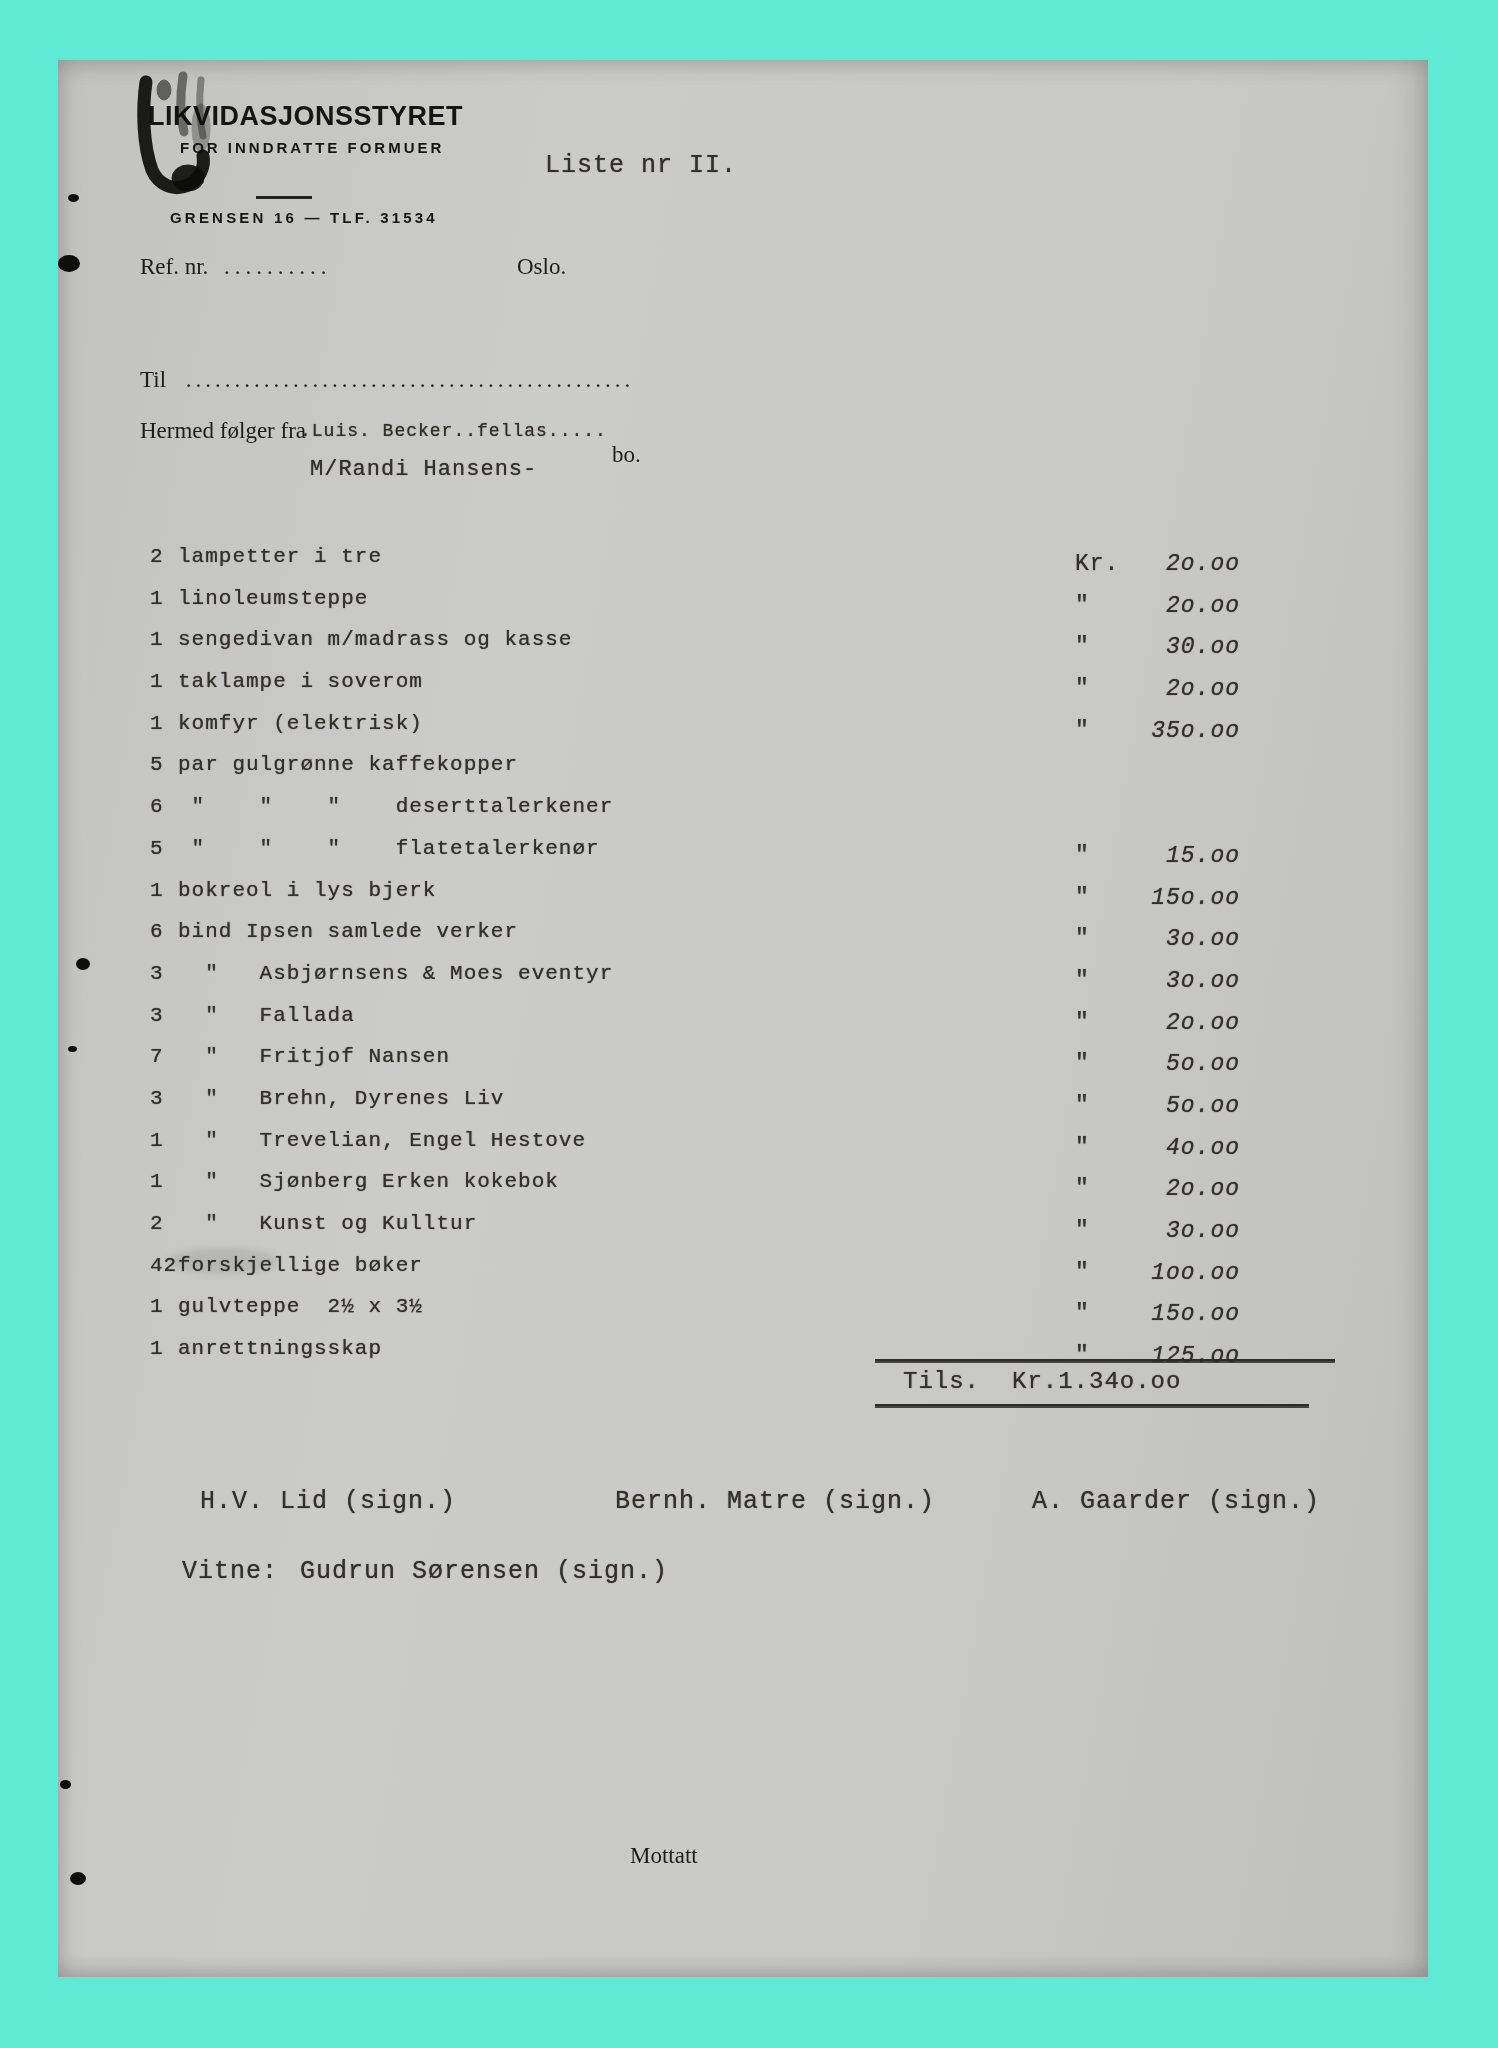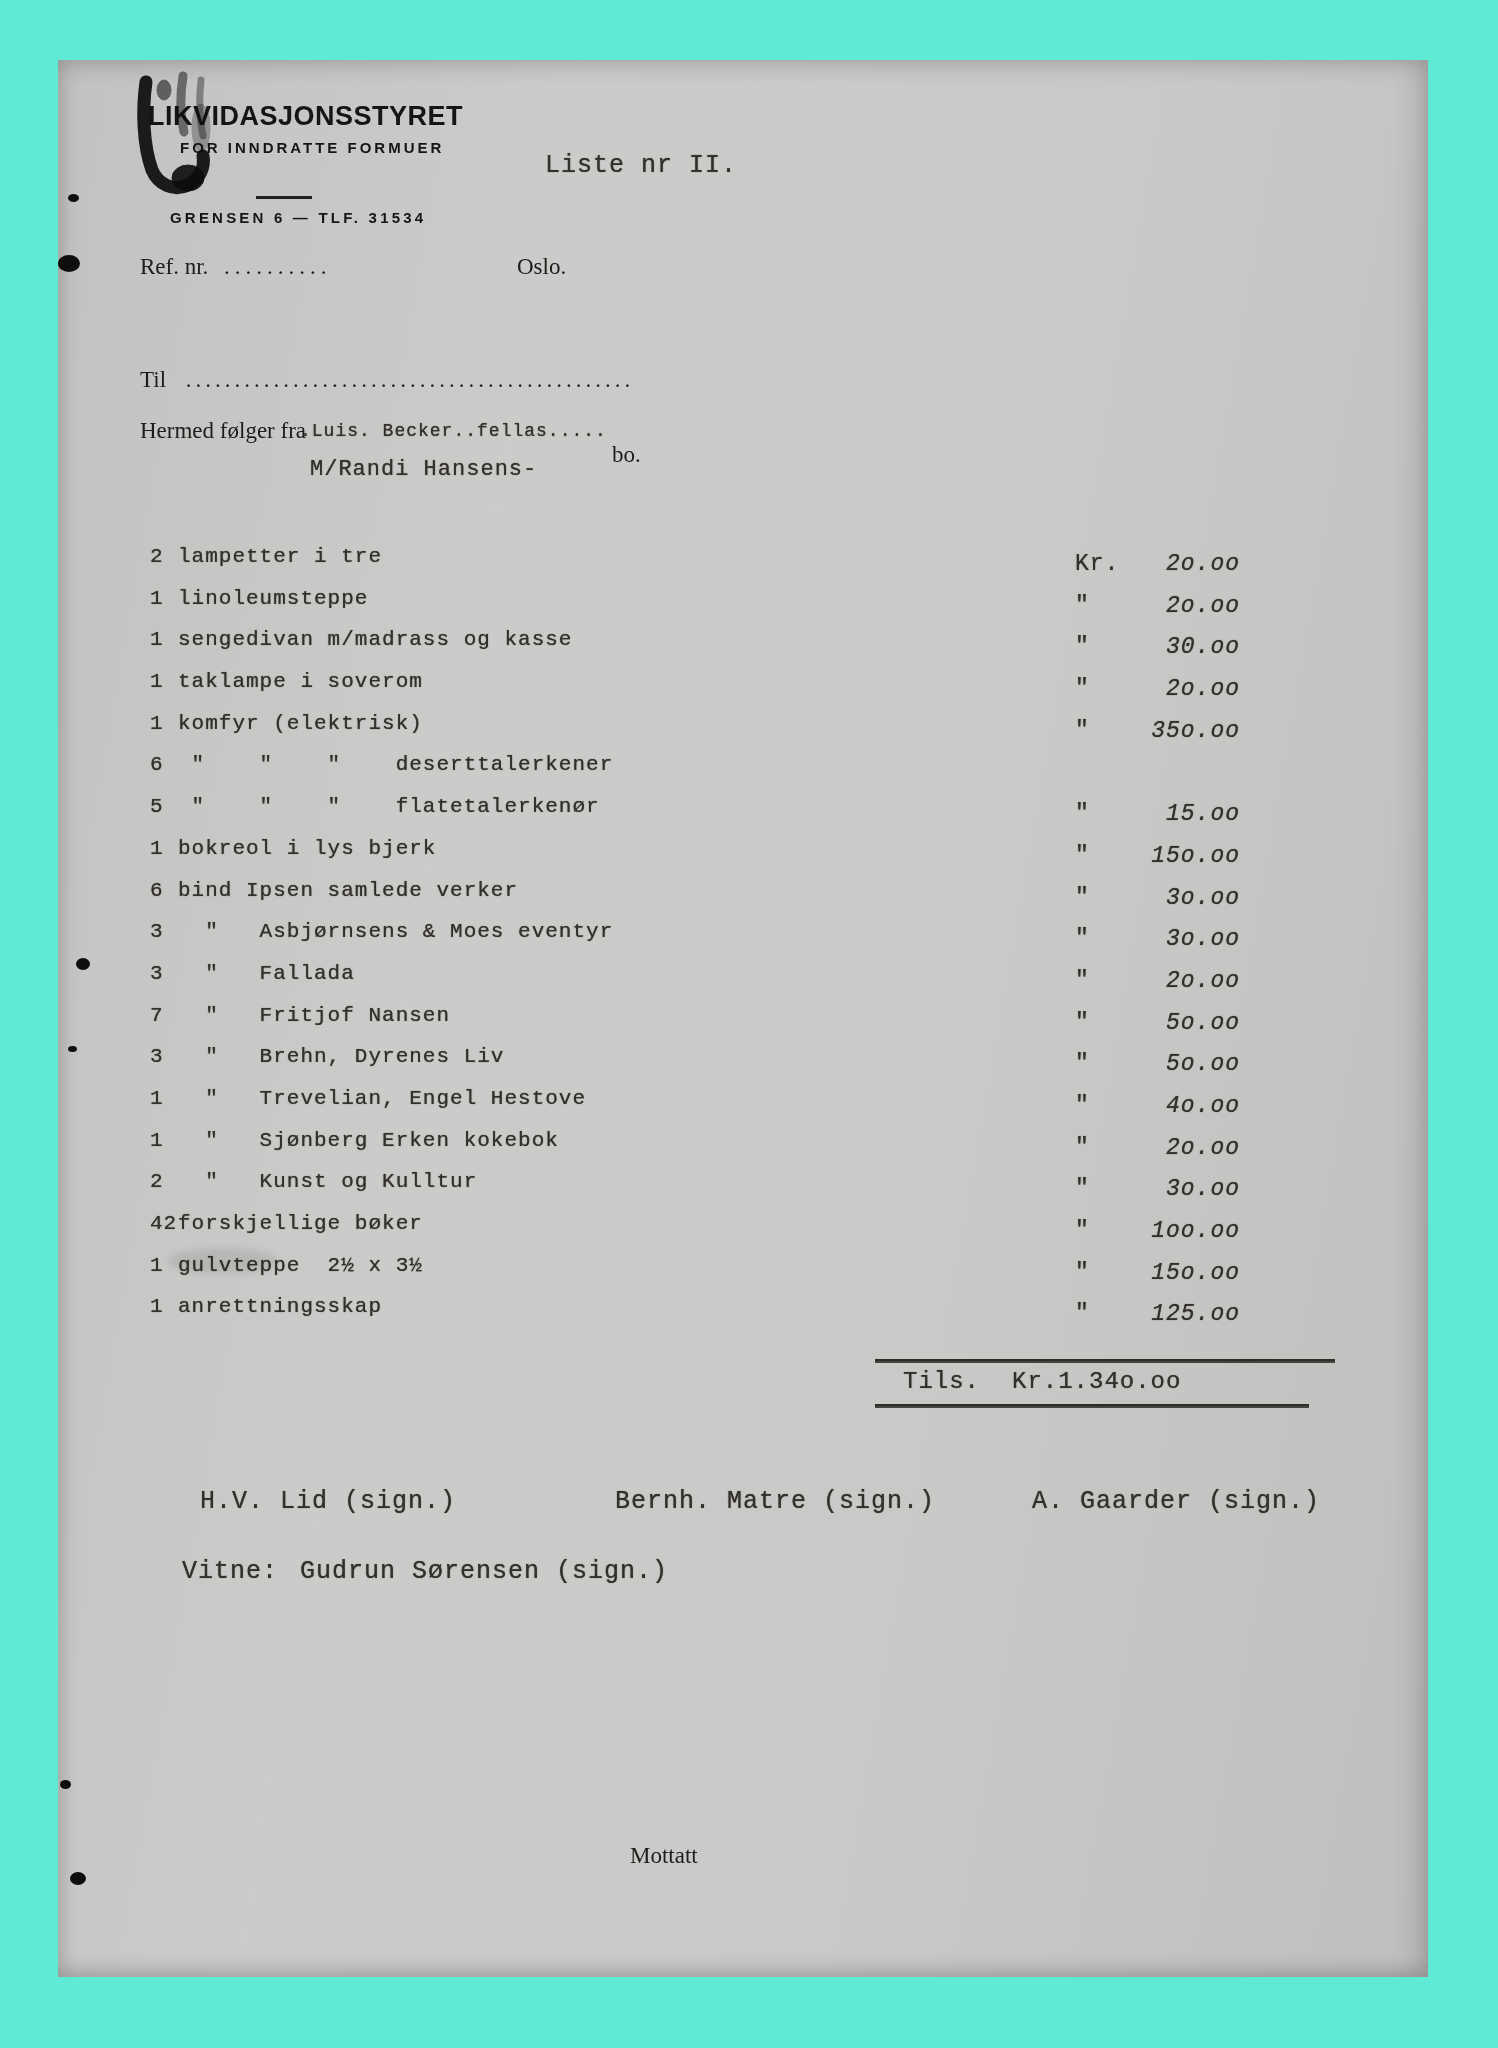--- a/index.html
+++ b/index.html
@@ -31,21 +31,21 @@
 </head>
 <body>
 
 <div class="page">
 
   <div class="paper"></div>
 
   <div class="abs sans" style="left:148px;top:101px;font-size:27px;letter-spacing:.5px;">LIKVIDASJONSSTYRET</div>
   <div class="abs sans" style="left:180px;top:139px;font-size:15px;letter-spacing:3px;">FOR INNDRATTE FORMUER</div>
   <div class="abs divider" style="left:256px;top:196px;width:56px;height:3px;"></div>
-  <div class="abs sans" style="left:170px;top:209px;font-size:15px;letter-spacing:3.2px;">GRENSEN 6  —  TLF. 31534</div>
+  <div class="abs sans" style="left:170px;top:209px;font-size:15px;letter-spacing:3.2px;">GRENSEN 16  —  TLF. 31534</div>
 
   <div class="abs mono" style="left:545px;top:151px;font-size:25px;">Liste nr II.</div>
 
   <div class="abs serif" style="left:140px;top:254px;font-size:23px;">
     <span>Ref. nr.</span>
     <span class="dots" style="margin-left:10px;">..........</span>
   </div>
   <div class="abs serif" style="left:517px;top:254px;font-size:23px;">Oslo.</div>
 
   <div class="abs serif" style="left:140px;top:338px;font-size:23px;margin-top:29px;">
@@ -67,20 +67,22 @@
 
     <div class="item-row"><span class="qty mono">1</span><span class="desc mono">sengedivan m/madrass og kasse</span><span class="cur mono">"</span><span class="amt mono">30.oo</span>
     </div>
 
     <div class="item-row"><span class="qty mono">1</span><span class="desc mono">taklampe i soverom</span><span class="cur mono">"</span><span class="amt mono">2o.oo</span>
     </div>
 
     <div class="item-row"><span class="qty mono">1</span><span class="desc mono">komfyr (elektrisk)</span><span class="cur mono">"</span><span class="amt mono">35o.oo</span>
     </div>
 
+    <div class="item-row"><span class="qty mono">5</span><span class="desc mono">par gulgrønne kaffekopper</span><span class="cur mono"></span><span class="amt mono"></span>
+    </div>
 
     <div class="item-row"><span class="qty mono">6</span><span class="desc mono"> "    "    "    deserttalerkener</span><span class="cur mono"></span><span class="amt mono"></span>
     </div>
 
     <div class="item-row"><span class="qty mono">5</span><span class="desc mono"> "    "    "    flatetalerkenør</span><span class="cur mono">"</span><span class="amt mono">15.oo</span>
     </div>
 
     <div class="item-row"><span class="qty mono">1</span><span class="desc mono">bokreol i lys bjerk</span><span class="cur mono">"</span><span class="amt mono">15o.oo</span>
     </div>
 

